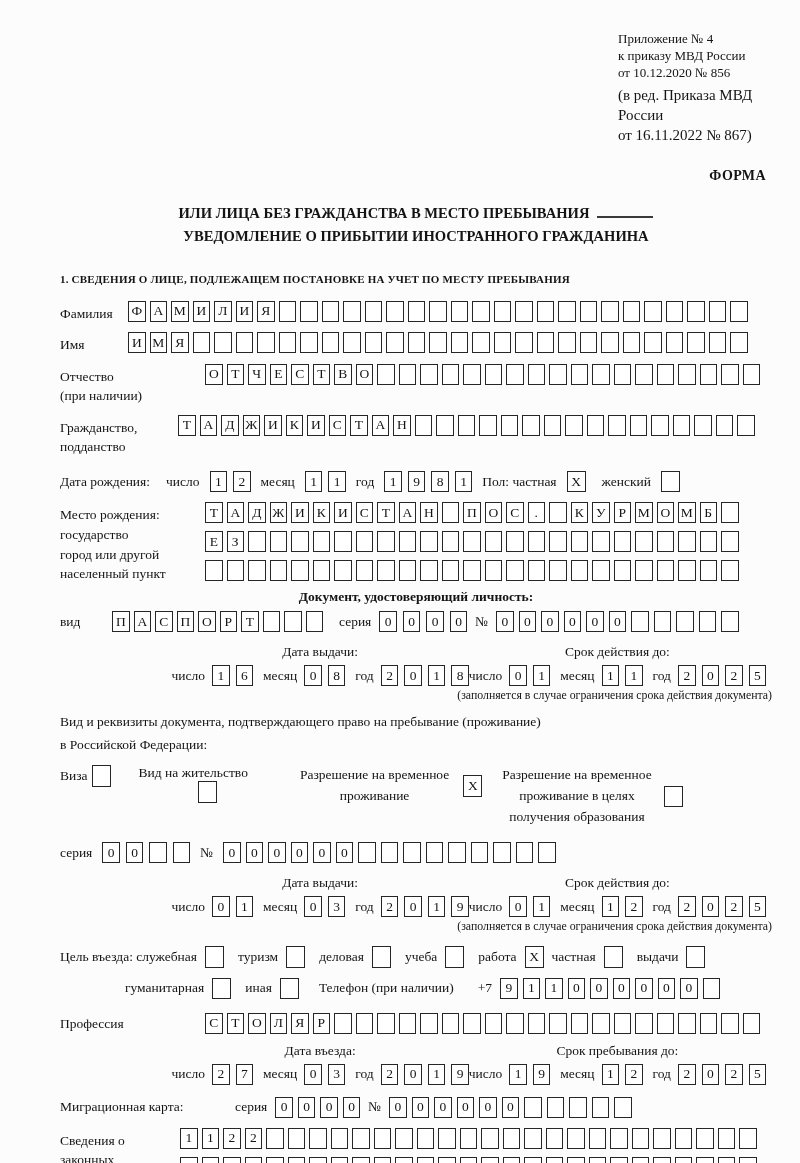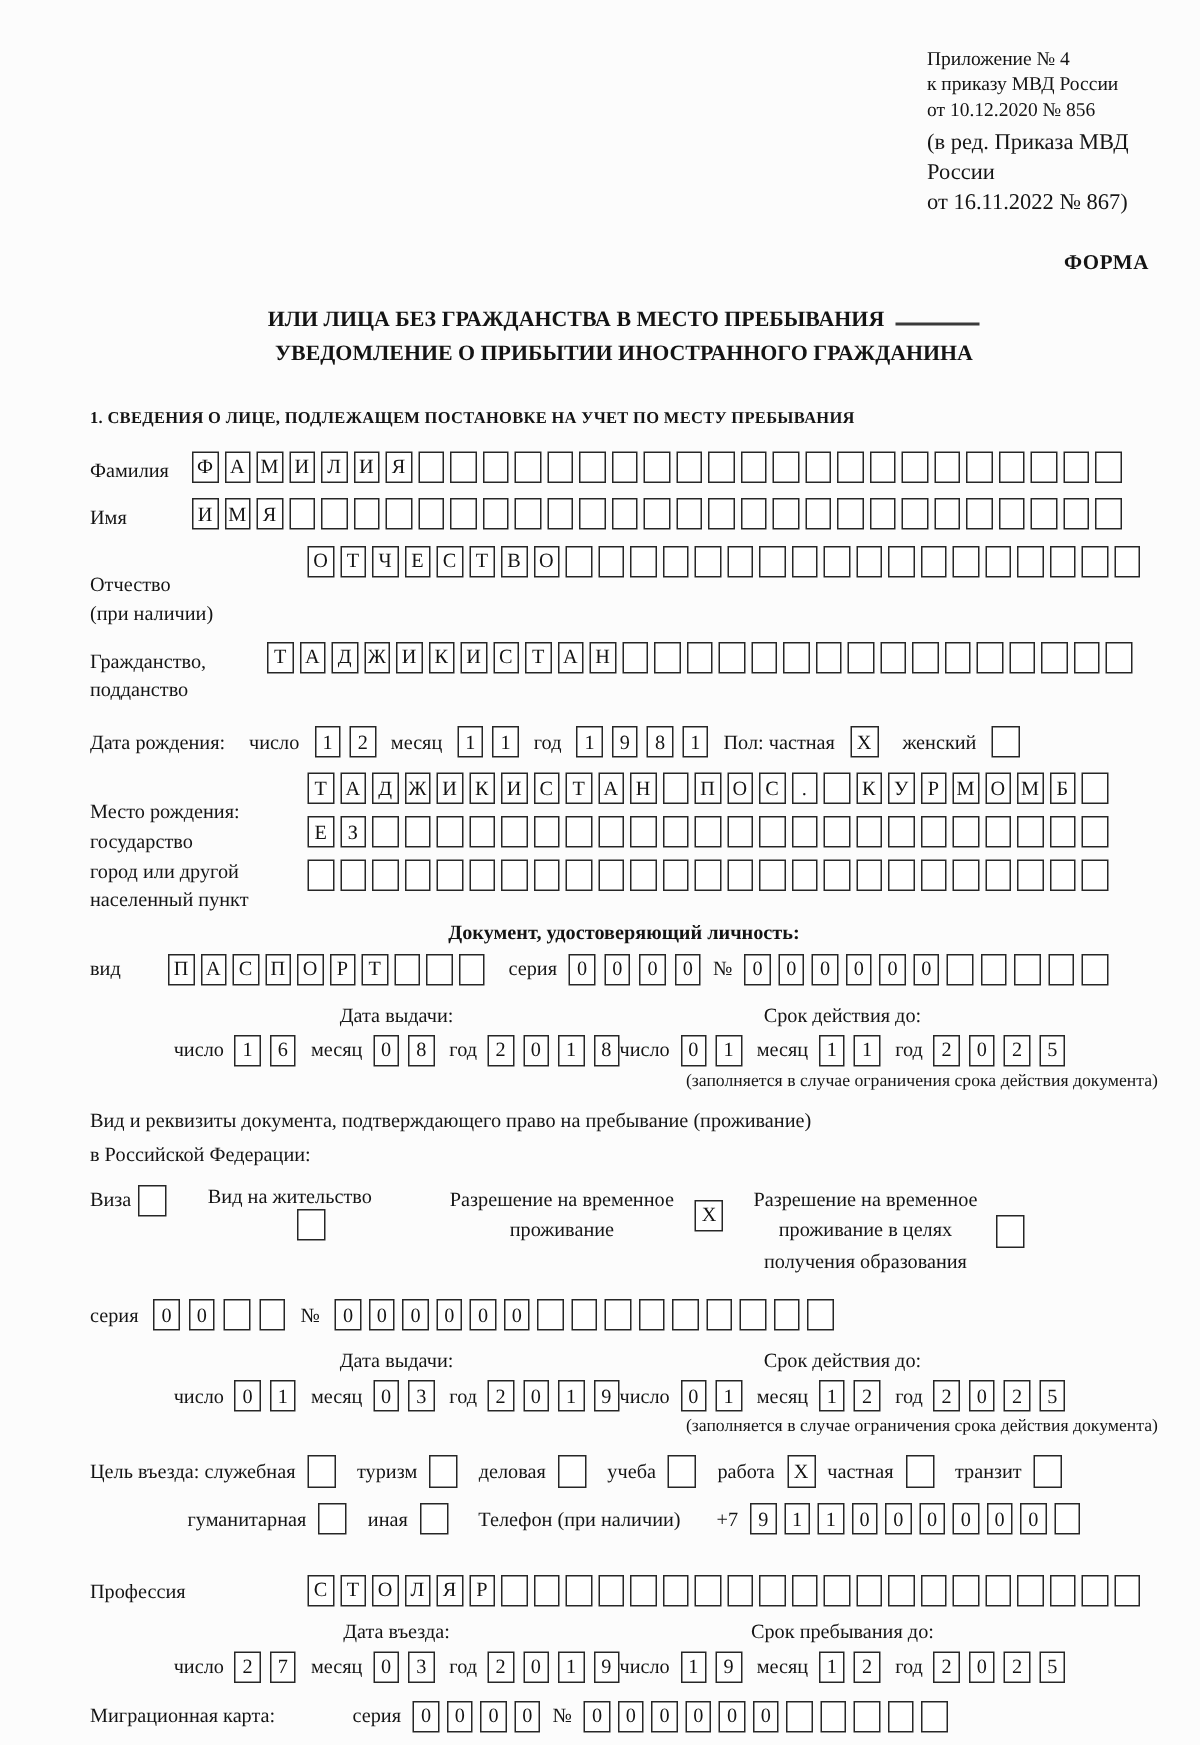--- a/index.html
+++ b/index.html
@@ -20,21 +20,21 @@
   .title { text-align:center; font-weight:bold; font-size:14.6px; line-height:1.6; margin-top:18px; }
   .blank { display:inline-block; width:56px; border-bottom:2px solid #3a3a3a; height:.85em; margin-left:8px; }
 
   .sec-heading { font-weight:bold; font-size:11px; margin-top:24px; margin-bottom:16px; letter-spacing:.2px; }
 
   
   .frow { display:flex; align-items:flex-start; margin-bottom:9px; }
   .flabel { flex:0 0 auto; line-height:1.45; padding-top:3px; }
   .w68  { width:68px; }
   .w118 { width:118px; }
-  .w145 { width:145px;margin-top:13px; }
+  .w145 { width:145px; }
   .w120 { width:120px; }
 
   .cells { display:inline-flex; gap:4px; flex-wrap:nowrap; }
   .cell {
     flex:0 0 auto; width:17.5px; height:21px;
     border:1.7px solid #262626; background:#fff;
     display:inline-flex; align-items:center; justify-content:center;
     font-size:13.5px;
   }
   .checkbox {
@@ -44,21 +44,21 @@
   }
   .stack8 > * { margin-bottom:8px; }
   .stack8 > *:last-child { margin-bottom:0; }
 
   .inline { display:flex; align-items:center; flex-wrap:nowrap; }
   .g10 > * { margin-right:10px; } .g10 > *:last-child { margin-right:0; }
 
   .center-bold { text-align:center; font-weight:bold; margin:4px 0 6px 0; }
 
   
-  .date-pair { display:flex; justify-content:center; margin-top:12px; padding-right:6px; }
+  .date-pair { display:flex; justify-content:flex-end; margin-top:12px; padding-right:6px; }
   .dg-heading { text-align:center; margin-bottom:5px; }
   .dg-row { display:flex; align-items:center; }
   .dg-row .lbl { margin-right:7px; }
   .dg-row .cells { gap:6px; margin-right:10px; }
   .dg-row .cells:last-child { margin-right:0; }
   .note { text-align:right; font-size:11.8px; margin-top:2px; }
 
   .para { line-height:1.7; margin-top:8px; }
 
   .res-row { display:flex; align-items:flex-start; margin-top:8px; }
@@ -553,21 +553,21 @@
     <span class="lbl">туризм</span>
     <span class="checkbox"></span>
     <span class="lbl">деловая</span>
     <span class="checkbox"></span>
     <span class="lbl">учеба</span>
     <span class="checkbox"></span>
     <span class="lbl">работа</span>
     <span class="checkbox" style="margin-right:8px;">X</span>
     <span class="lbl">частная</span>
     <span class="checkbox"></span>
-    <span class="lbl">транзит</span>
+    <span class="lbl">выдачи</span>
     <span class="checkbox"></span>
   </div>
 
   <div class="purpose-row" style="margin-left:65px; margin-top:10px;">
     <span class="lbl">гуманитарная</span>
     <span class="checkbox"></span>
     <span class="lbl">иная</span>
     <span class="checkbox" style="margin-right:20px;"></span>
     <span class="lbl" style="margin-right:24px;">Телефон (при наличии)</span>
     <span class="lbl">+7</span>

